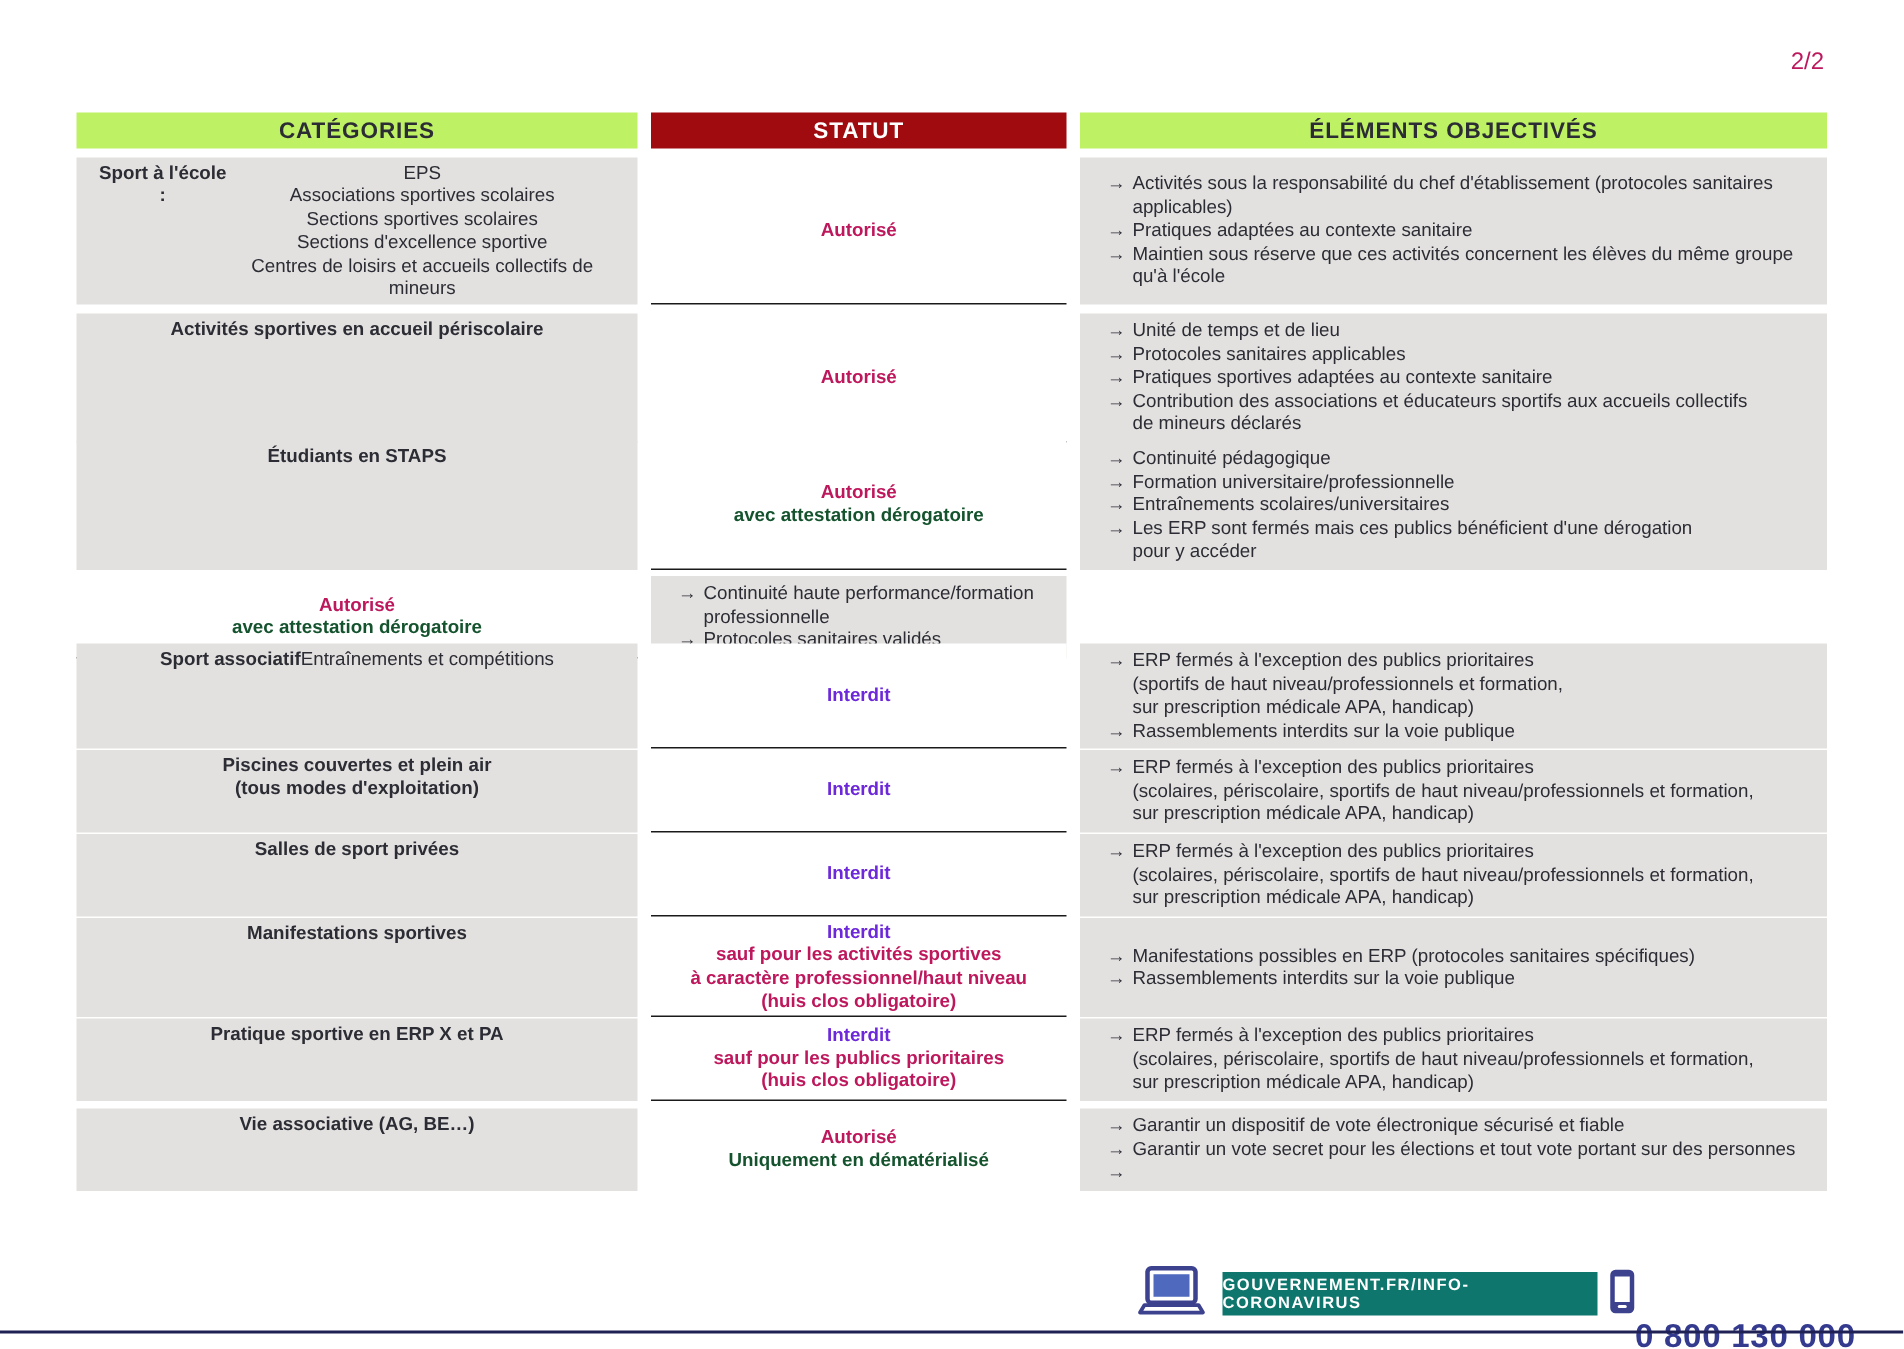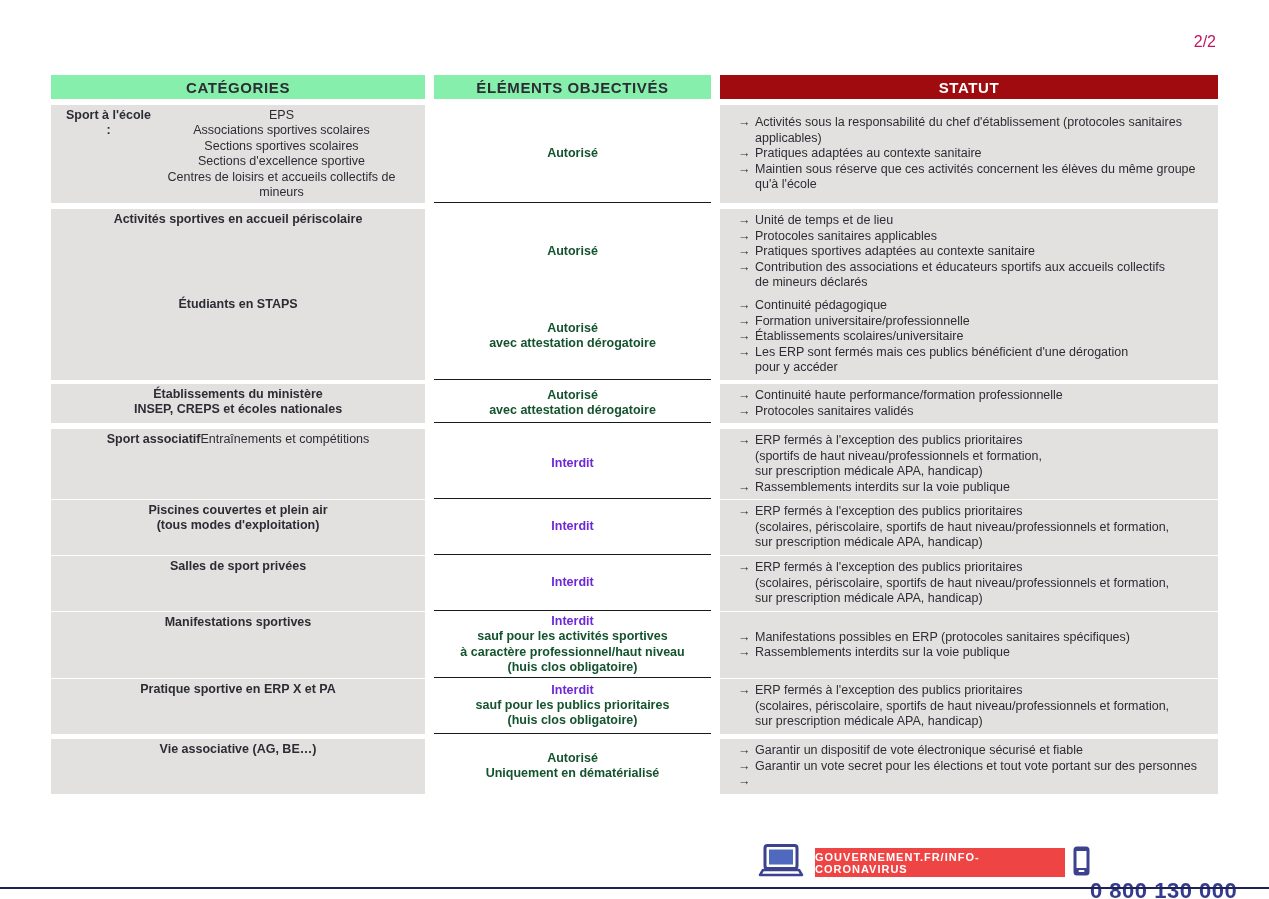--- a/index.html
+++ b/index.html
@@ -8,68 +8,68 @@
   .page { position:relative; width:1269px; height:899px; background:#fff; overflow:hidden; }
 
   .page-number { position:absolute; top:33px; right:53px; font-size:16px; color:#be185d; }
 
   .table-wrap { position:absolute; left:51px; top:75px; width:1167px; }
   .row { display:grid; grid-template-columns:374px 277px 498px; column-gap:9px; margin-bottom:6px; }
 
   .hdr { height:24px; margin-bottom:6px; }
   .hdr-cell { display:flex; align-items:center; justify-content:center;
               font-size:15px; font-weight:bold; letter-spacing:.6px; }
-  .hdr-gray { background:#86efac; color:#2c2d34; }
+  .hdr-gray { background:#bef264; color:#2c2d34; }
   .hdr-red  { background:#a00b10; color:#ffffff; }
 
   .r1{height:98px}.r2{height:79px}.r3{height:84px}.r4{height:39px}.r5{height:65px}
   .r6{height:50px}.r7{height:50px}.r8{height:61px}.r9{height:54px}.r10{height:49px}
 
   .cat { background:#e3e1e0; display:flex; justify-content:center;
          text-align:center; padding:3px 14px; font-size:12.5px; line-height:1.23; }
   .cat-bold { font-weight:bold; white-space:pre-line; }
   .cat-reg  { white-space:pre-line; }
 
   .status-cell { background:#ffffff; display:flex; flex-direction:column; justify-content:center;
                  text-align:center; font-size:12.5px; font-weight:bold; line-height:1.22; padding:2px 6px; }
   .status-cell.line { border-bottom:1.5px solid #1a1a1a; }
   .st { white-space:pre-line; }
-  .st.green { color:#14532d; }
+  .st.green { color:#be185d; }
   .st.red   { color:#6d28d9; }
   .st.black { color:#14532d; }
 
   .elems { background:#e3e1e0; display:flex; flex-direction:column; justify-content:center;
            padding:4px 8px 4px 18px; font-size:12.5px; line-height:1.24; }
   .bullet { display:flex; }
   .arr { flex:none; width:17px; }
   .btext { white-space:pre-line; }
 
   .footer-laptop { position:absolute; left:756px; top:844px; }
   .footer-badge { position:absolute; left:815px; top:848px; width:250px; height:29px;
-                  background:#ef4444; color:#fff; display:flex; align-items:center; justify-content:center;
+                  background:#0f766e; color:#fff; display:flex; align-items:center; justify-content:center;
                   font-size:11px; font-weight:bold; letter-spacing:1px; }
   .footer-phone-icon { position:absolute; left:1073px; top:846px; }
   .footer-phone { position:absolute; left:1090px; top:842px; width:142px; text-align:right; color:#343b8f; }
   .phone-number { font-size:22px; font-weight:bold; letter-spacing:.5px; white-space:nowrap;margin-top:36px; }
   .phone-note { font-size:11px; margin-top:-2px; padding-right:10px; }
   .bottom-line { position:absolute; left:0; top:887px; width:1269px; height:2px; background:#1f2155; }
 </style>
 </head>
 <body>
 
 <div class="page">
 
   <div class="page-number">2/2</div>
 
   <div class="table-wrap">
 
     <div class="row hdr">
       <div class="hdr-cell hdr-gray">CATÉGORIES</div>
+      <div class="hdr-cell hdr-red">STATUT</div>
       <div class="hdr-cell hdr-gray">ÉLÉMENTS OBJECTIVÉS</div>
-      <div class="hdr-cell hdr-red">STATUT</div>
     </div>
 
     <div class="row r1">
       <div class="cat">
         <div class="cat-bold">Sport à l'école :</div>
         <div class="cat-reg">EPS
 Associations sportives scolaires
 Sections sportives scolaires
 Sections d'excellence sportive
 Centres de loisirs et accueils collectifs de mineurs</div>
@@ -135,35 +135,31 @@
         <div class="bullet">
             <span class="arr">→</span>
             <span class="btext">Continuité pédagogique</span>
           </div>
         <div class="bullet">
             <span class="arr">→</span>
             <span class="btext">Formation universitaire/professionnelle</span>
           </div>
         <div class="bullet">
             <span class="arr">→</span>
-            <span class="btext">Établissements scolaires/universitaire</span>
+            <span class="btext">Entraînements scolaires/universitaires</span>
           </div>
         <div class="bullet">
             <span class="arr">→</span>
             <span class="btext">Les ERP sont fermés mais ces publics bénéficient d'une dérogation
 pour y accéder</span>
           </div>
       </div>
     </div>
 
     <div class="row r4">
-      <div class="cat">
-        <div class="cat-bold">Établissements du ministère
-INSEP, CREPS et écoles nationales</div>
-      </div>
       <div class="status-cell line">
         <div class="st green">Autorisé</div>
         <div class="st black">avec attestation dérogatoire</div>
       </div>
       <div class="elems">
         <div class="bullet">
             <span class="arr">→</span>
             <span class="btext">Continuité haute performance/formation professionnelle</span>
           </div>
         <div class="bullet">

